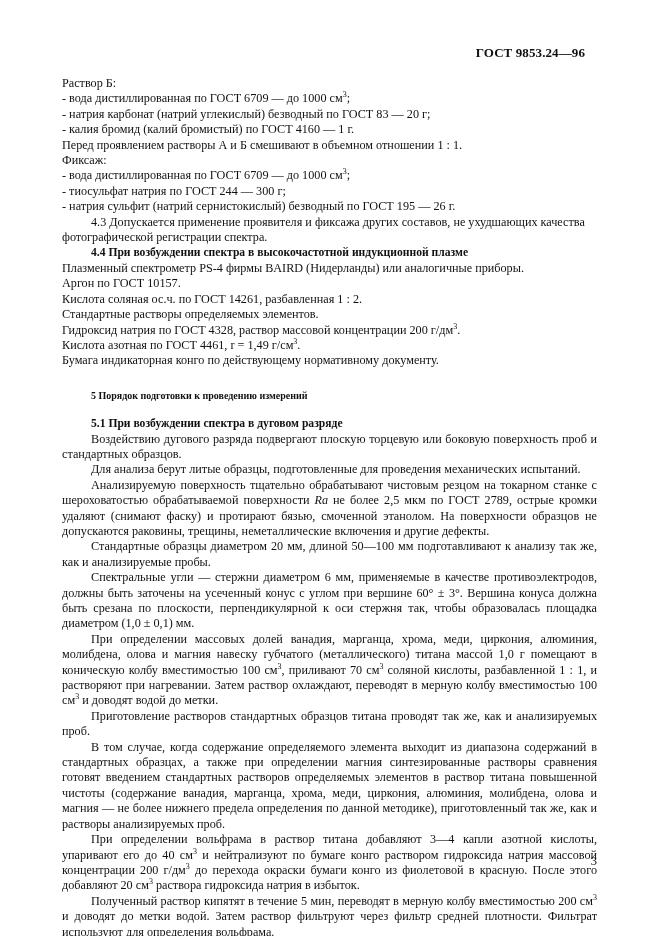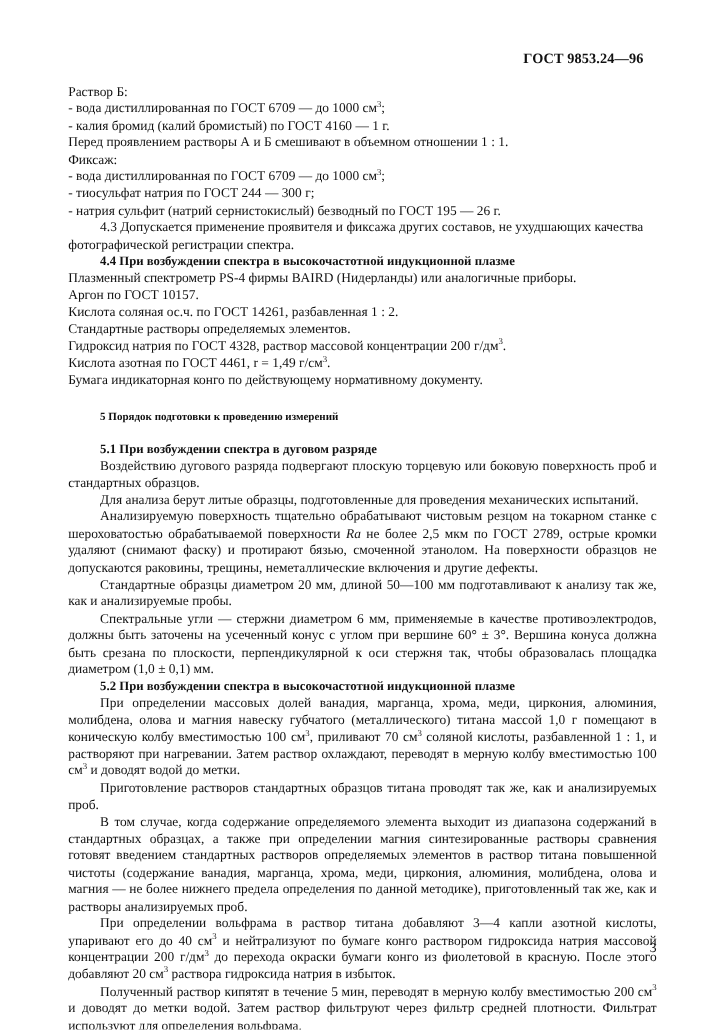--- a/index.html
+++ b/index.html
@@ -33,20 +33,21 @@
   i { font-style: italic; }
 </style>
 </head>
 <body>
 
 <div class="page-header">ГОСТ 9853.24—96</div>
 
 <div class="content">
   <p>Раствор Б:</p>
   <p class="dash"><span>вода дистиллированная по ГОСТ 6709 — до 1000 см</span><sup>3</sup><span>;</span></p>
+  <p class="dash">натрия карбонат (натрий углекислый) безводный по ГОСТ 83 — 20 г;</p>
   <p class="dash">калия бромид (калий бромистый) по ГОСТ 4160 — 1 г.</p>
   <p>Перед проявлением растворы А и Б смешивают в объемном отношении 1 : 1.</p>
 
   <p>Фиксаж:</p>
   <p class="dash"><span>вода дистиллированная по ГОСТ 6709 — до 1000 см</span><sup>3</sup><span>;</span></p>
   <p class="dash">тиосульфат натрия по ГОСТ 244 — 300 г;</p>
   <p class="dash">натрия сульфит (натрий сернистокислый) безводный по ГОСТ 195 — 26 г.</p>
 
   <p class="ind">4.3 Допускается применение проявителя и фиксажа других составов, не ухудшающих качества фотографической регистрации спектра.</p>
 
@@ -61,21 +62,20 @@
 
   <p class="sec-title">5  Порядок подготовки к проведению измерений</p>
 
   <p class="subh">5.1 При возбуждении спектра в дуговом разряде</p>
   <p class="ind just">Воздействию дугового разряда подвергают плоскую торцевую или боковую поверхность проб и стандартных образцов.</p>
   <p class="ind just">Для анализа берут литые образцы, подготовленные для проведения механических испытаний.</p>
   <p class="ind just"><span>Анализируемую поверхность тщательно обрабатывают чистовым резцом на токарном станке с шероховатостью обрабатываемой поверхности </span><i>Ra</i><span> не более 2,5 мкм по ГОСТ 2789, острые кромки удаляют (снимают фаску) и протирают бязью, смоченной этанолом. На поверхности образцов не допускаются раковины, трещины, неметаллические включения и другие дефекты.</span></p>
   <p class="ind just">Стандартные образцы диаметром 20 мм, длиной 50—100 мм подготавливают к анализу так же, как и анализируемые пробы.</p>
   <p class="ind just">Спектральные угли — стержни диаметром 6 мм, применяемые в качестве противоэлектродов, должны быть заточены на усеченный конус с углом при вершине 60° ± 3°. Вершина конуса должна быть срезана по плоскости, перпендикулярной к оси стержня так, чтобы образовалась площадка диаметром (1,0 ± 0,1) мм.</p>
 
-  <p class="subh">5.2 При возбуждении спектра в высокочастотной индукционной плазме</p>
   <p class="ind just"><span>При определении массовых долей ванадия, марганца, хрома, меди, циркония, алюминия, молибдена, олова и магния навеску губчатого (металлического) титана массой 1,0 г помещают в коническую колбу вместимостью 100 см</span><sup>3</sup><span>, приливают 70 см</span><sup>3</sup><span> соляной кислоты, разбавленной 1 : 1, и растворяют при нагревании. Затем раствор охлаждают, переводят в мерную колбу вместимостью 100 см</span><sup>3</sup><span> и доводят водой до метки.</span></p>
   <p class="ind just">Приготовление растворов стандартных образцов титана проводят так же, как и анализируемых проб.</p>
   <p class="ind just">В том случае, когда содержание определяемого элемента выходит из диапазона содержаний в стандартных образцах, а также при определении магния синтезированные растворы сравнения готовят введением стандартных растворов определяемых элементов в раствор титана повышенной чистоты (содержание ванадия, марганца, хрома, меди, циркония, алюминия, молибдена, олова и магния — не более нижнего предела определения по данной методике), приготовленный так же, как и растворы анализируемых проб.</p>
   <p class="ind just"><span>При определении вольфрама в раствор титана добавляют 3—4 капли азотной кислоты, упаривают его до 40 см</span><sup>3</sup><span> и нейтрализуют по бумаге конго раствором гидроксида натрия массовой концентрации 200 г/дм</span><sup>3</sup><span> до перехода окраски бумаги конго из фиолетовой в красную. После этого добавляют 20 см</span><sup>3</sup><span> раствора гидроксида натрия в избыток.</span></p>
   <p class="ind just"><span>Полученный раствор кипятят в течение 5 мин, переводят в мерную колбу вместимостью 200 см</span><sup>3</sup><span> и доводят до метки водой. Затем раствор фильтруют через фильтр средней плотности. Фильтрат используют для определения вольфрама.</span></p>
 </div>
 
 <div class="page-number">3</div>
 
 </body></html>

